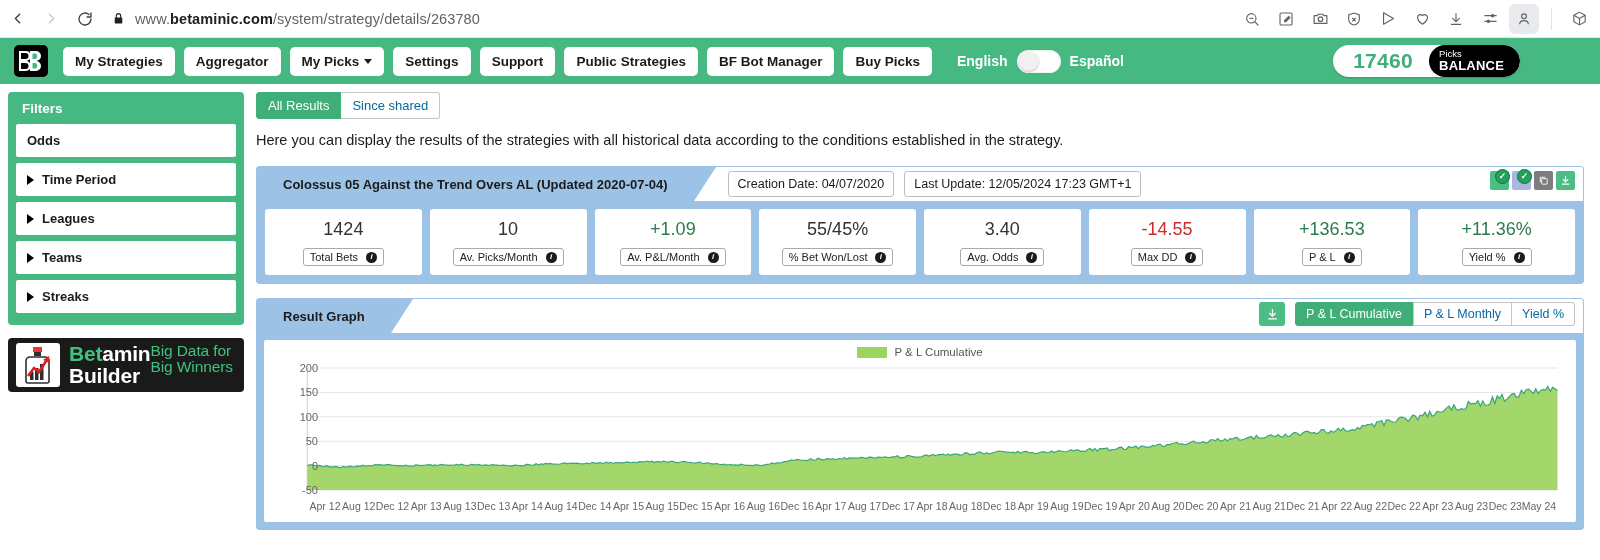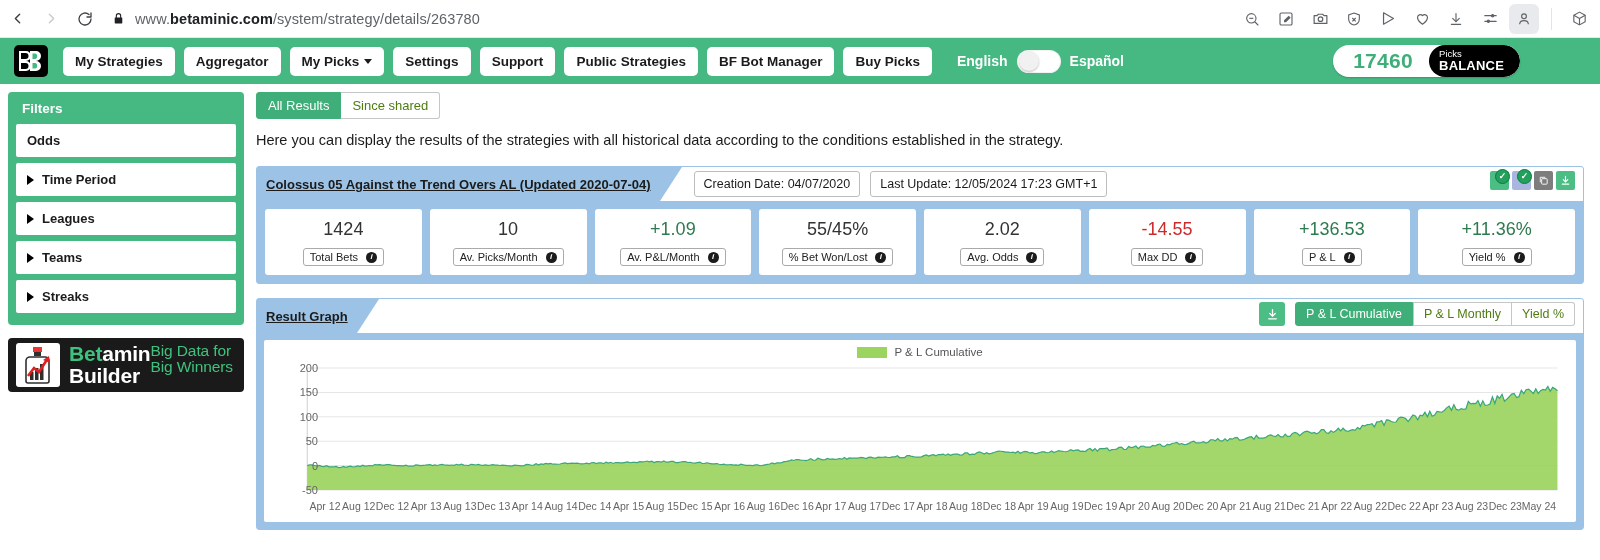--- a/index.html
+++ b/index.html
@@ -165,41 +165,40 @@
   .promo-l1 { font-size: 21px; font-weight: 700; color: #fff; letter-spacing: -.2px; }
   .promo-l1 .g { color: #3fc27d; }
   .promo-l2 { font-size: 15.5px; font-weight: 400; color: #3fc27d; letter-spacing: -.1px; }
 
   
   .main { flex: 1; padding: 8px 16px 0 4px; min-width: 0; }
   .seg-tabs { display: flex; margin-bottom: 13px; }
   .seg {
     font-size: 13px; padding: 5px 11px;
     border: 1px solid #c6c6c6; cursor: pointer;
-    background: #fff; color: #4d7c0f;
+    background: #fff; color: #0369a1;
   }
   .seg:first-child { border-radius: 3px 0 0 3px; }
   .seg:last-child { border-radius: 0 3px 3px 0; border-left: none; }
   .seg.active { background: #3fae78; border-color: #3fae78; color: #fff; }
 
   .blurb { font-size: 14.5px; color: #1b1b1b; margin-bottom: 18px; }
 
   
   .panel { border: 1px solid #9cc3e5; border-radius: 3px; margin-bottom: 14px; }
   .panel-head {
     display: flex; align-items: center;
     height: 34px; position: relative;
   }
   .ribbon {
     background: #9cc3e5; color: #1b1b1b;
     font-size: 13px; font-weight: 700;
     height: 34px; display: flex; align-items: center;
-    padding: 0 9px;
+    padding: 0 26px;
     position: relative;
-    text-decoration: underline;
   }
   .ribbon::after {
     content: ""; position: absolute; right: -22px; top: 0;
     width: 0; height: 0;
     border-top: 34px solid #9cc3e5;
     border-right: 22px solid transparent;
   }
   .chip {
     border: 1px solid #bdbdbd; border-radius: 3px;
     background: #fff; font-size: 12.5px; color: #1b1b1b;
@@ -534,21 +533,21 @@
             </div>
         </div>
         <div class="stat-card">
           <div class="stat-val">55/45%</div>
           <div class="stat-lbl">
               <span>% Bet Won/Lost</span>
               <i class="info-dot">i</i>
             </div>
         </div>
         <div class="stat-card">
-          <div class="stat-val">2.02</div>
+          <div class="stat-val">3.40</div>
           <div class="stat-lbl">
               <span>Avg. Odds</span>
               <i class="info-dot">i</i>
             </div>
         </div>
         <div class="stat-card">
           <div class="stat-val neg">-14.55</div>
           <div class="stat-lbl">
               <span>Max DD</span>
               <i class="info-dot">i</i>

